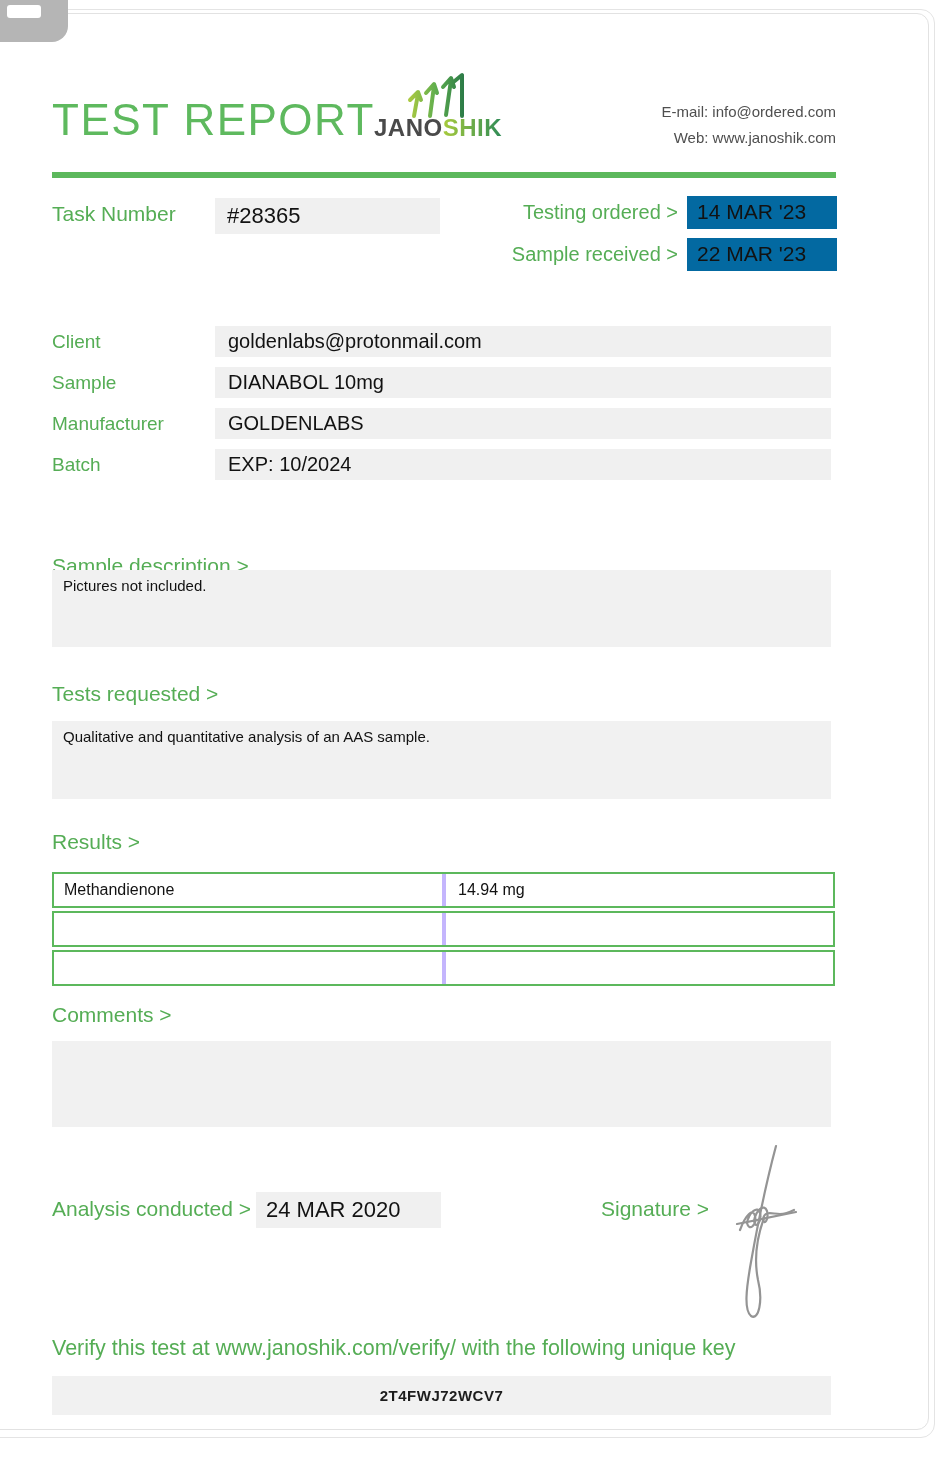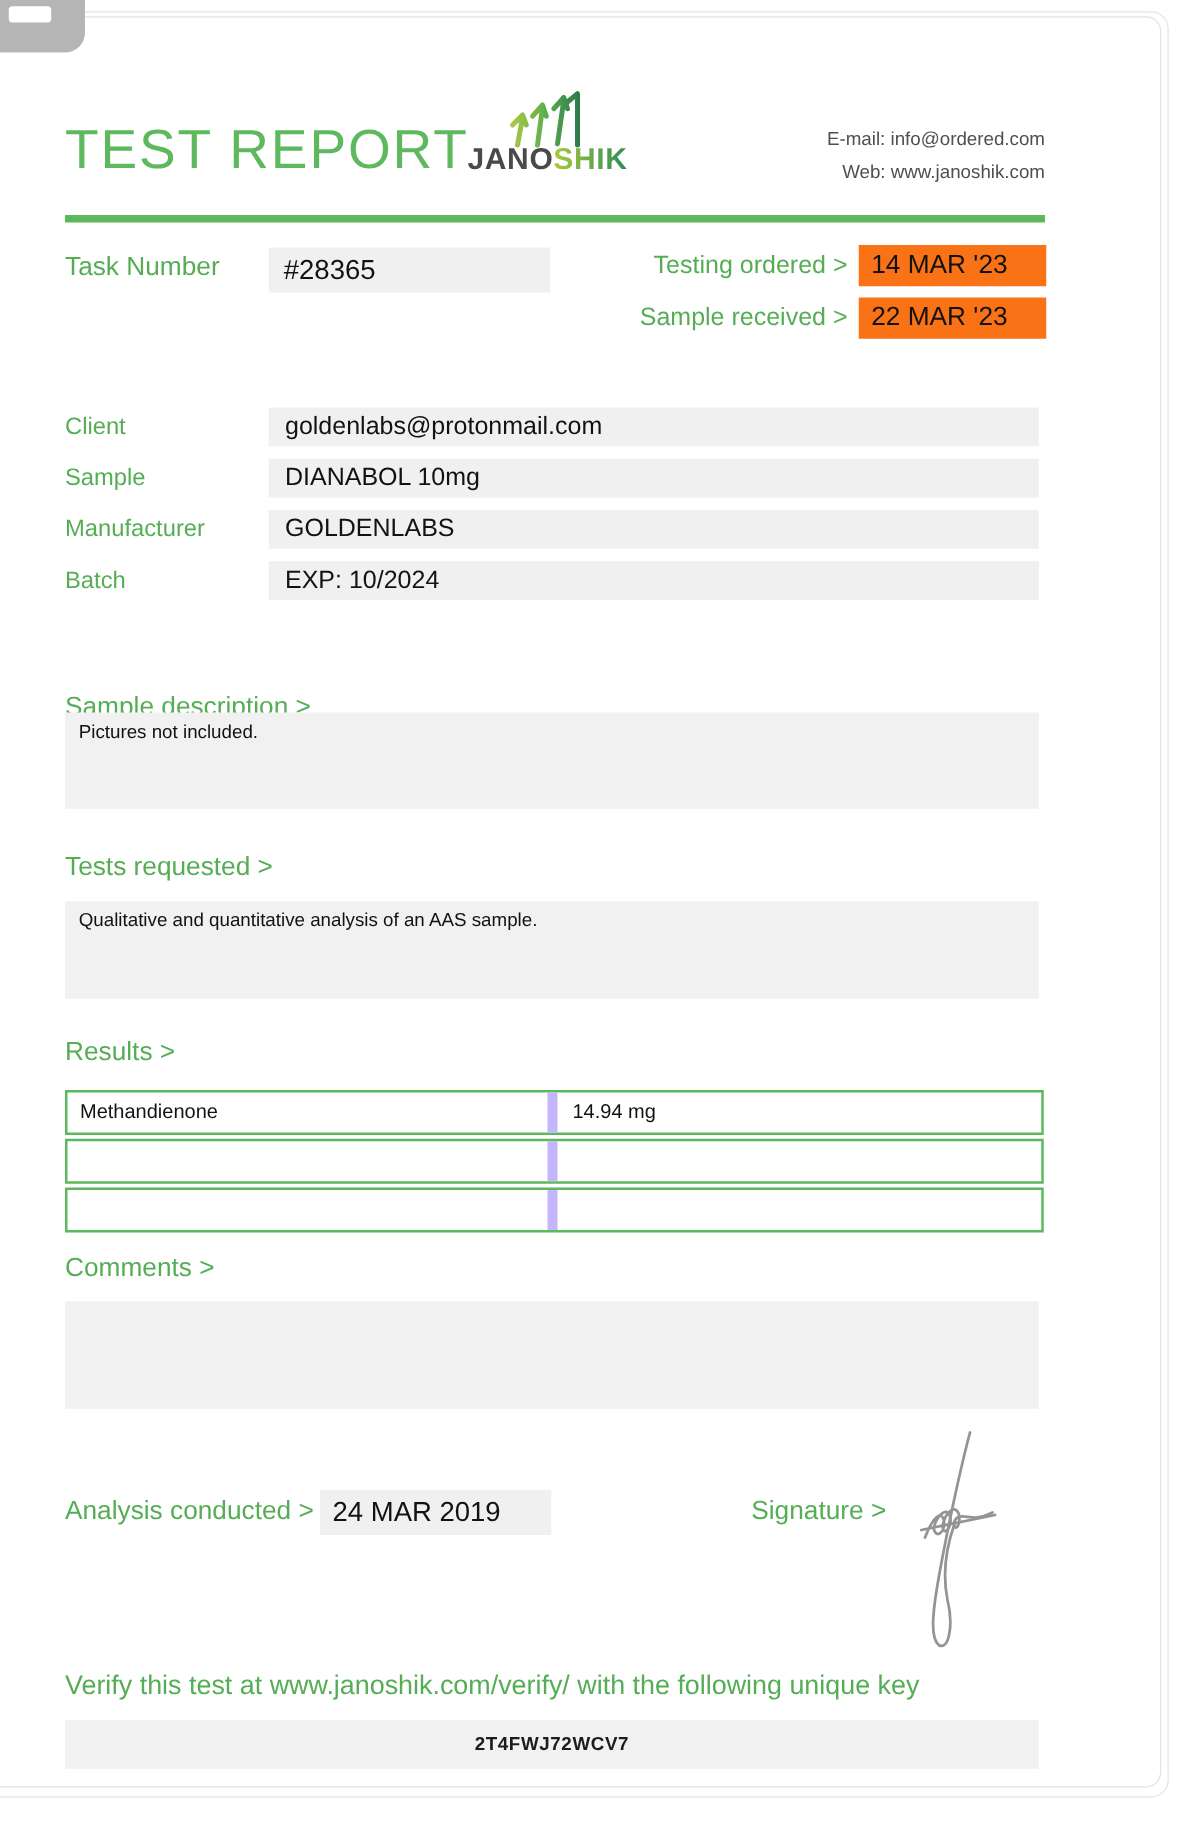--- a/index.html
+++ b/index.html
@@ -26,21 +26,21 @@
               -webkit-background-clip:text;background-clip:text;-webkit-text-fill-color:transparent;}
   .contact{left:556px;top:99px;width:280px;text-align:right;font-size:15px;line-height:26px;color:#4f4f4f;}
   .divider{left:52px;top:172px;width:784px;height:6px;background:#5cb85c;}
 
   .task-label{left:52px;top:202px;font-size:21px;}
   .task-box{left:215px;top:198px;width:225px;height:36px;background:#f0f0f0;display:flex;
             align-items:center;padding-left:12px;box-sizing:border-box;font-size:22px;color:#121212;text-align:right;}
 
   .date-row{left:500px;width:337px;height:34px;display:flex;align-items:center;justify-content:flex-end;}
   .date-row .dlabel{font-size:20px;color:#55ad55;margin-right:9px;white-space:nowrap;}
-  .date-row .dbox{width:150px;height:33px;background:#f97316;display:flex;align-items:center;
+  .date-row .dbox{width:150px;height:33px;background:#0369a1;display:flex;align-items:center;
                   padding-left:10px;box-sizing:border-box;font-size:21px;color:#121212;white-space:nowrap;}
   .dr1{top:195px;} .dr2{top:237px;}
 
   .info-row{left:52px;width:779px;height:31px;}
   .info-row .ilabel{position:absolute;left:0;top:0;line-height:31px;font-size:19px;color:#55ad55;white-space:nowrap;}
   .info-row .ibar{position:absolute;left:163px;top:0;width:616px;height:31px;background:#f0f0f0;
                   display:flex;align-items:center;padding-left:13px;box-sizing:border-box;
                   font-size:20px;color:#121212;white-space:nowrap;}
   .ir1{top:326px;} .ir2{top:367px;} .ir3{top:408px;} .ir4{top:449px;}
 
@@ -48,21 +48,21 @@
   .sec-box{left:52px;width:779px;background:#f1f1f1;box-sizing:border-box;
            padding:7px 11px;font-size:15px;color:#111;}
   .sd-h{top:531px;margin-top:23px;} .sd-b{top:570px;height:77px;}
   .tr-h{top:682px;} .tr-b{top:721px;height:78px;}
   .co-h{top:1003px;} .co-b{top:1041px;height:86px;}
 
   .res-h{top:830px;}
   .res-table{left:52px;top:872px;width:783px;}
   .res-row{display:flex;border:2px solid #5cb85c;height:32px;box-sizing:content-box;
            margin-bottom:3px;background:#fff;}
-  .res-cell-a{width:392px;border-right:8px solid #c4b5fd;box-sizing:border-box;
+  .res-cell-a{width:392px;border-right:4px solid #c4b5fd;box-sizing:border-box;
               display:flex;align-items:center;padding-left:10px;font-size:16px;color:#121212;}
   .res-cell-b{flex:1;display:flex;align-items:center;padding-left:12px;font-size:16px;color:#121212;}
 
   .an-label{left:52px;top:1197px;font-size:21px;}
   .an-box{left:256px;top:1192px;width:185px;height:36px;background:#f0f0f0;display:flex;
           align-items:center;padding-left:10px;box-sizing:border-box;font-size:22px;color:#121212;white-space:nowrap;}
   .sig-label{left:601px;top:1197px;font-size:21px;}
   .sig-svg{left:712px;top:1142px;}
 
   .verify-h{left:52px;top:1336px;width:783px;font-size:21.5px;color:#55ad55;white-space:nowrap;}
@@ -159,21 +159,21 @@
       <div class="res-row">
         <div class="res-cell-a"></div>
         <div class="res-cell-b"></div>
       </div>
     </div>
 
     <div class="abs sec-heading co-h">Comments &gt;</div>
     <div class="abs sec-box co-b"></div>
 
     <div class="abs an-label green">Analysis conducted &gt;</div>
-    <div class="abs an-box">24 MAR 2019</div>
+    <div class="abs an-box">24 MAR 2020</div>
 
     <div class="abs sig-label green">Signature &gt;</div>
     <svg class="abs sig-svg" width="105" height="182" viewBox="0 0 105 182" fill="none">
       <g stroke="#949494" stroke-width="2.2" stroke-linecap="round" fill="none">
         <path d="M64,4 C56,34 45,86 39,120 C34,148 32,168 39,174 C47,179 51,158 46,138 C42,118 44,98 52,76"></path>
         <path d="M28,88 C34,72 41,66 43,74 C45,83 37,90 35,81 C37,70 46,63 48,71 C50,80 43,88 42,79 C44,68 52,61 55,69 C57,78 52,84 51,77 C53,68 60,72 68,72 C74,72 78,70 82,68"></path>
         <path d="M25,82 L84,70"></path>
       </g>
     </svg>
 

